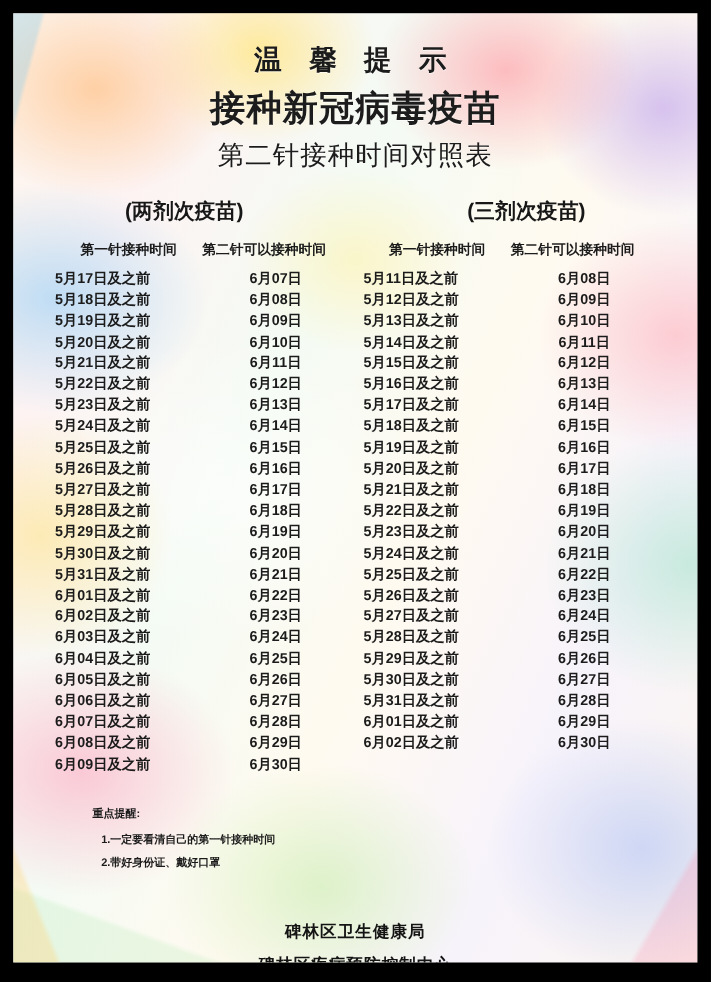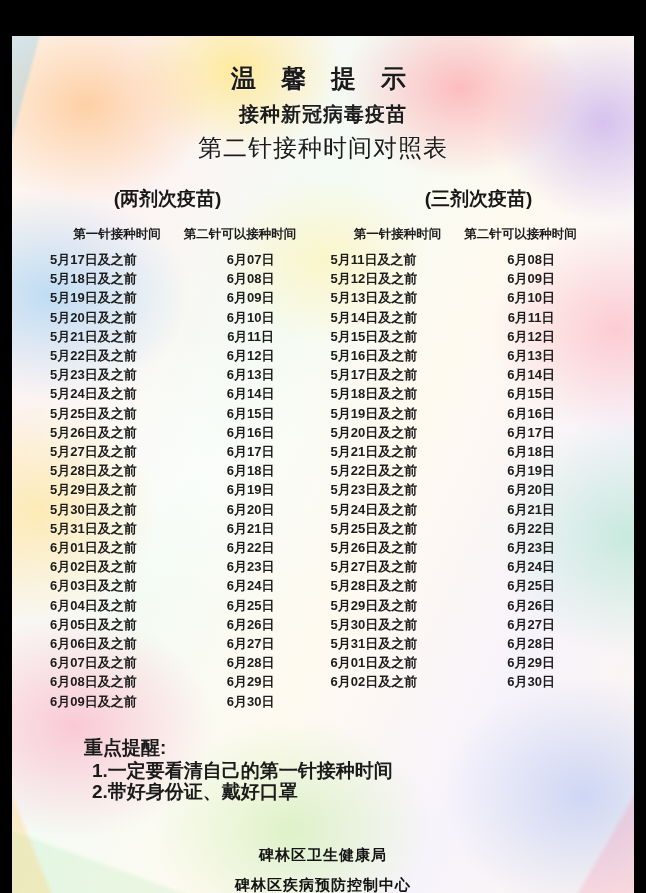--- a/index.html
+++ b/index.html
@@ -11,21 +11,21 @@
     width: 646px;
     height: 893px;
     font-family: "Liberation Sans", sans-serif;
     overflow: hidden;
   }
   .poster {
     position: relative;
     width: 646px;
     height: 893px;
     box-sizing: border-box;
-    padding: 36px 12px 12px 12px;
+    padding: 12px 12px 12px 12px;
     background: #000;
   }
   .canvas {
     position: relative;
     width: 622px;
     height: 863px;
     margin: 0 auto;
     overflow: hidden;
     background:
       radial-gradient(ellipse 180px 140px at 12% 8%, rgba(255,196,140,0.75), rgba(255,196,140,0) 70%),
@@ -66,21 +66,21 @@
   }
   .t1 {
     font-size: 25px;
     font-weight: bold;
     letter-spacing: 9px;
     color: #1b1b1b;
     margin-bottom: 6px;
     text-shadow: 0 1px 0 rgba(255,255,255,0.6);
   }
   .t2 {
-    font-size: 20px;
+    font-size: 32px;
     font-weight: bold;
     letter-spacing: 1px;
     margin-bottom: 4px;
     text-shadow: 0 1px 0 rgba(255,255,255,0.6);
   }
   .t3 {
     font-size: 24px;
     font-weight: normal;
     letter-spacing: 1px;
     text-shadow: 0 1px 0 rgba(255,255,255,0.6);
@@ -130,21 +130,21 @@
     font-weight: bold;
     line-height: 19.2px;
     color: #1b1b1b;
   }
   .trow .col.c1 { text-align: left; padding-left: 2px; }
   .trow .col.c2 { text-align: center; }
 
   .notes {
     margin-top: 26px;
     padding-left: 42px;
-    font-size: 19px;
+    font-size: 10px;
     font-weight: bold;
     color: #1b1b1b;
     line-height: 21px;
   }
   .notes .note-title { margin-bottom: 2px; }
   .notes .note-item { padding-left: 8px; }
 
   .footer {
     margin-top: 38px;
     text-align: center;

